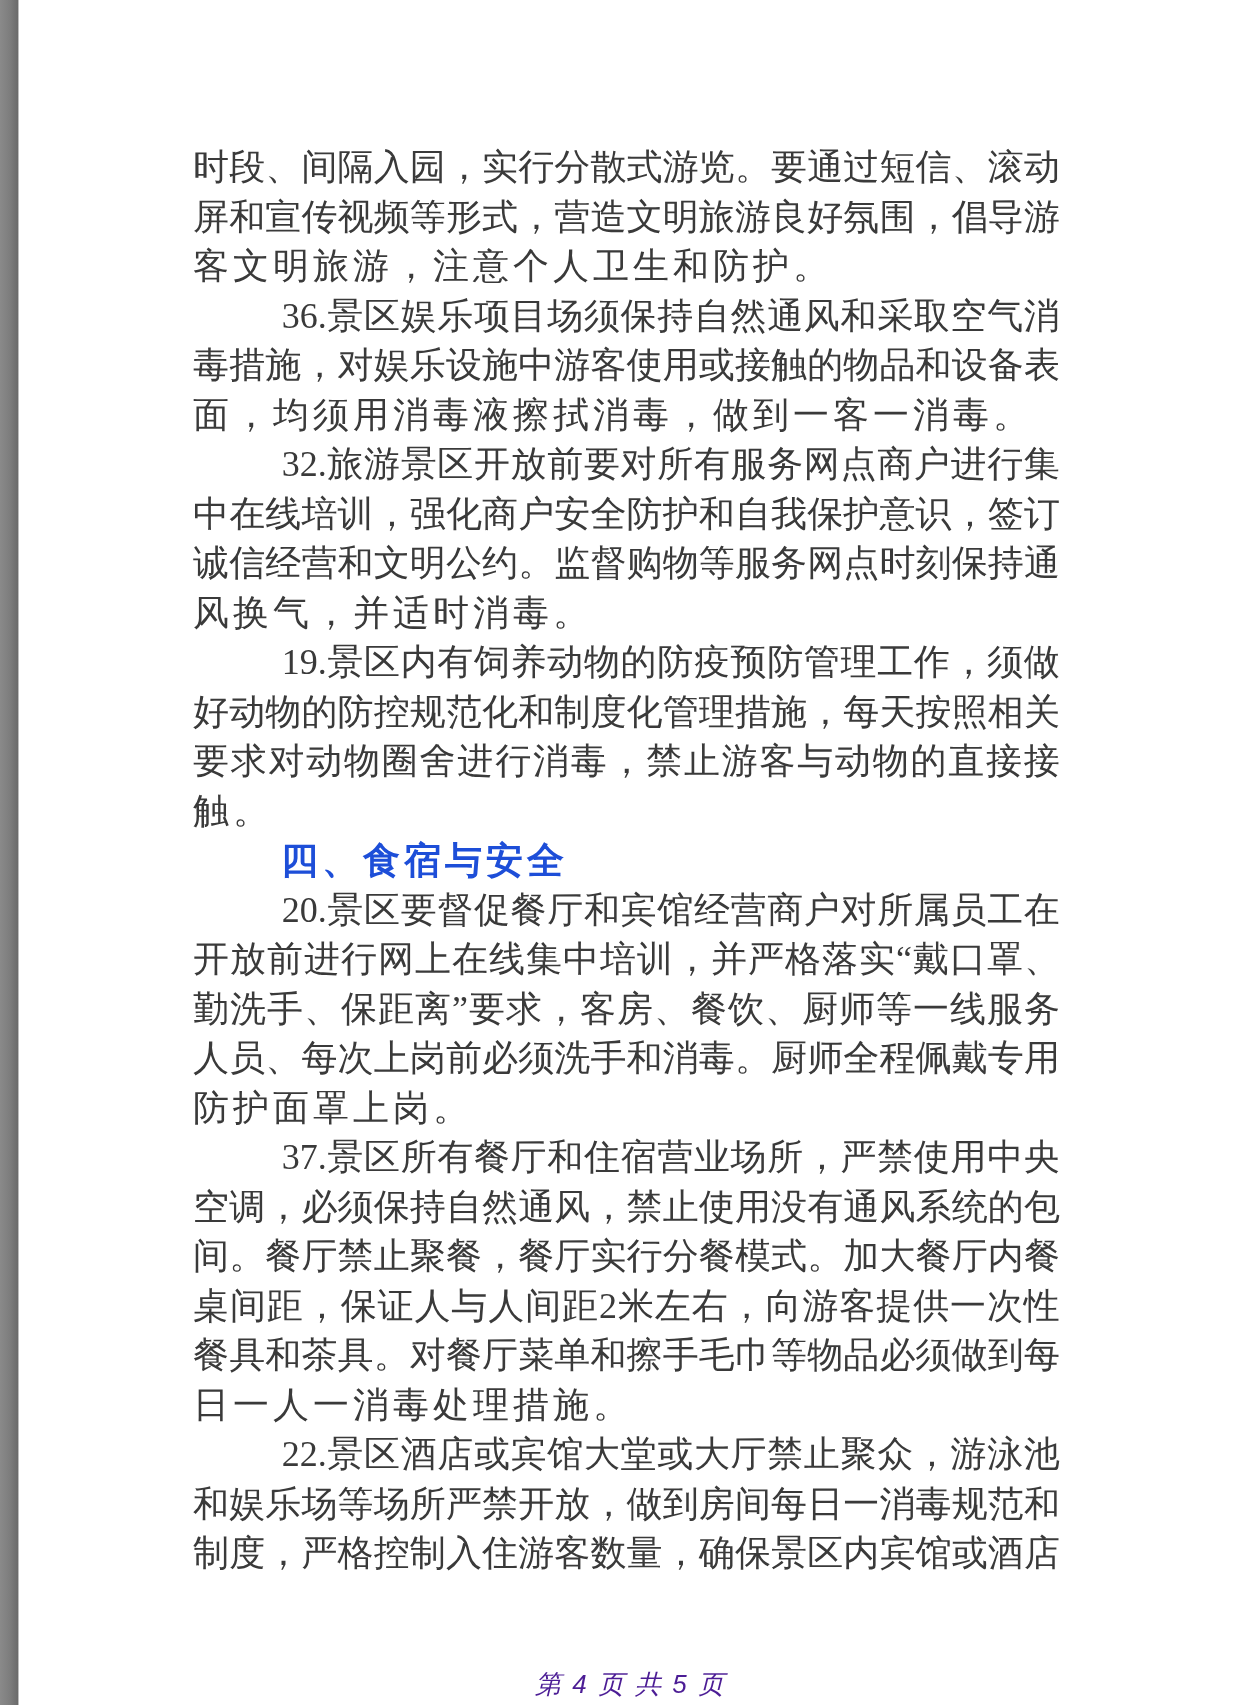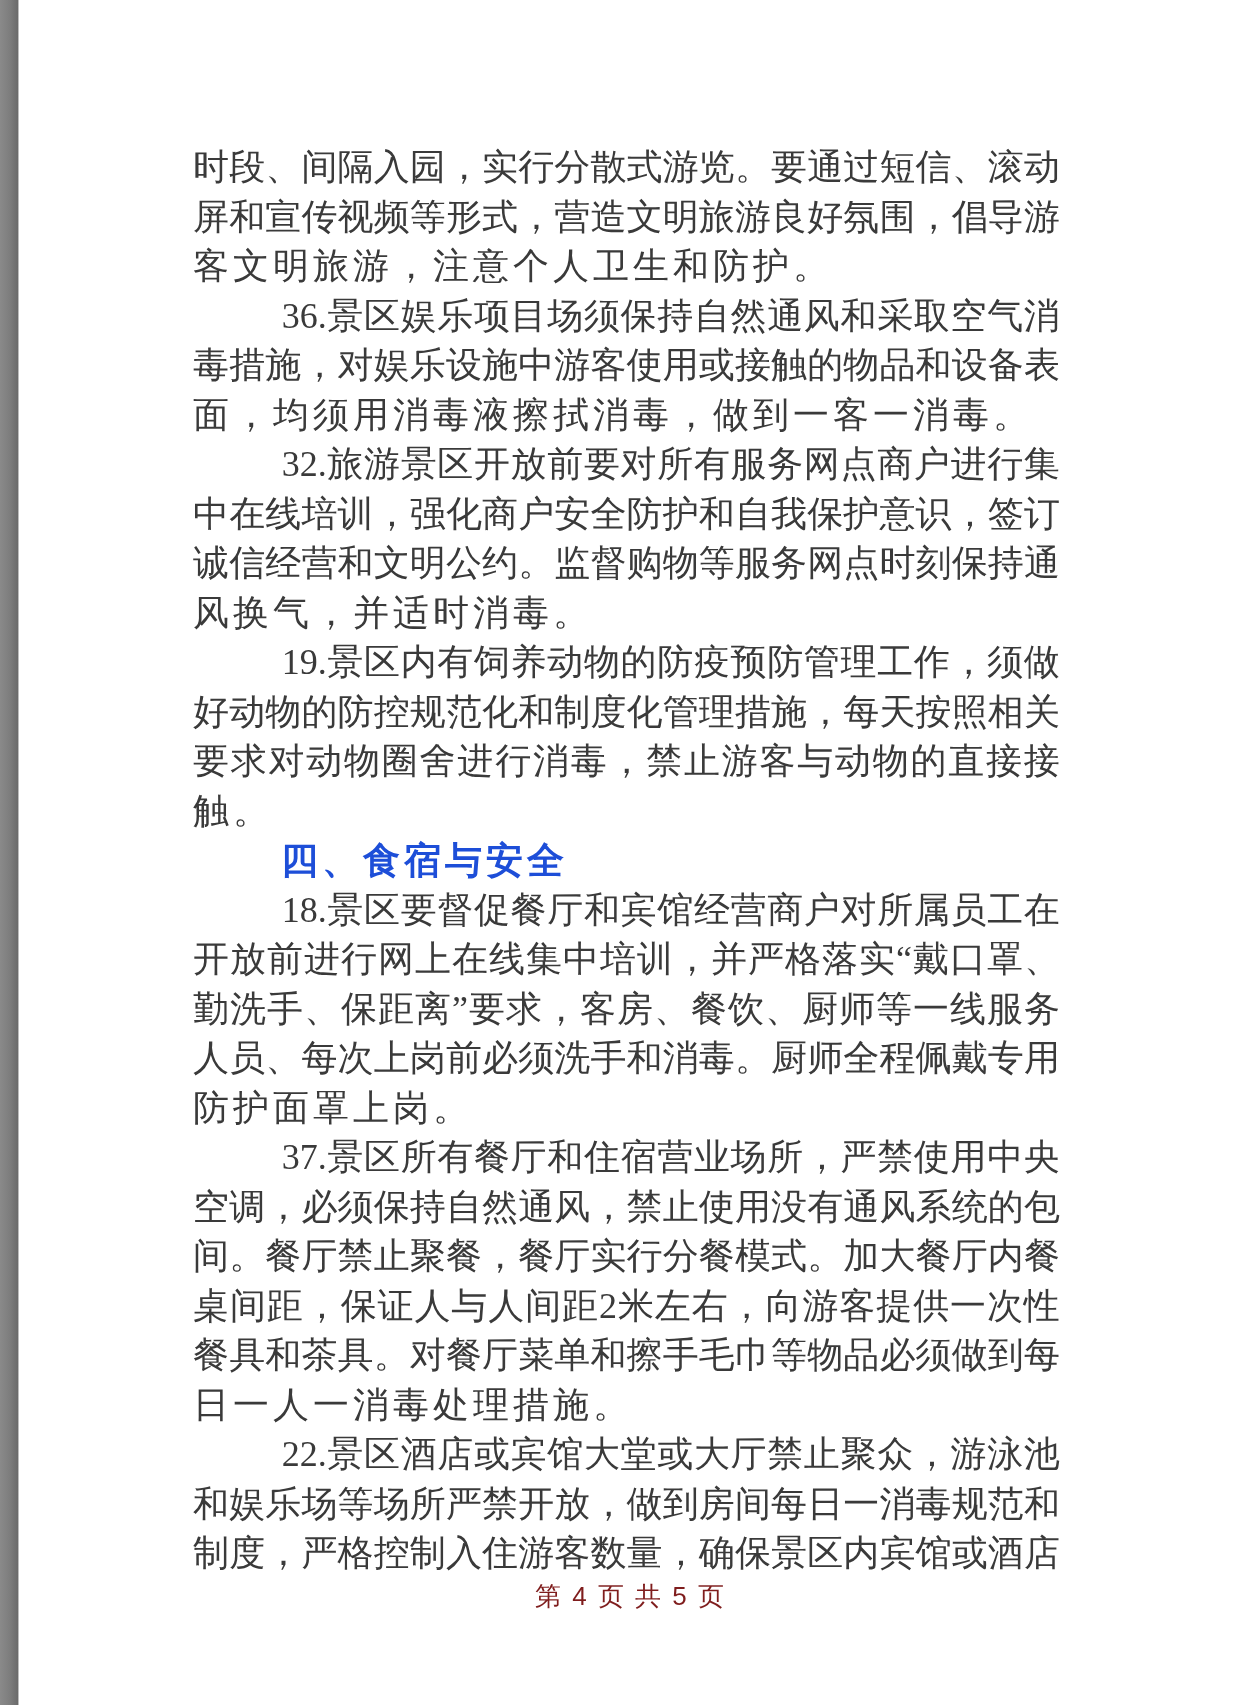--- a/index.html
+++ b/index.html
@@ -66,28 +66,29 @@
     font-size: 37px;
     font-weight: 700;
     padding-left: 88px;
     letter-spacing: 4px;
     color: #1d4ed8;
     font-family: "Liberation Sans", "DejaVu Sans", sans-serif;
   }
   .footer {
     position: absolute;
     left: 0;
-    top: 1580px;
+    top: 1668px;
     width: 1223px;
     text-align: center;
     font-size: 26px;
     line-height: 32px;
     letter-spacing: 2px;
-    color: #7f1d1d;
+    color: #4c1d95;
     font-family: "Liberation Sans", "DejaVu Sans", sans-serif;
+    font-style: italic;
   }
 </style>
 </head>
 <body>
 
 <div class="screen">
   <div class="gutter"></div>
   <div class="page">
     <div class="content" id="doc-blocks">
         <div class="block paragraph">
@@ -405,21 +406,21 @@
           </div>
           <div class="line short">
             <span>触</span>
             <span>。</span>
           </div>
         </div>
         <div class="block heading">四、食宿与安全</div>
         <div class="block paragraph">
           <div class="line">
             <span class="indent-spacer"></span>
-            <span>18.</span>
+            <span>20.</span>
             <span>景</span>
             <span>区</span>
             <span>要</span>
             <span>督</span>
             <span>促</span>
             <span>餐</span>
             <span>厅</span>
             <span>和</span>
             <span>宾</span>
             <span>馆</span>

